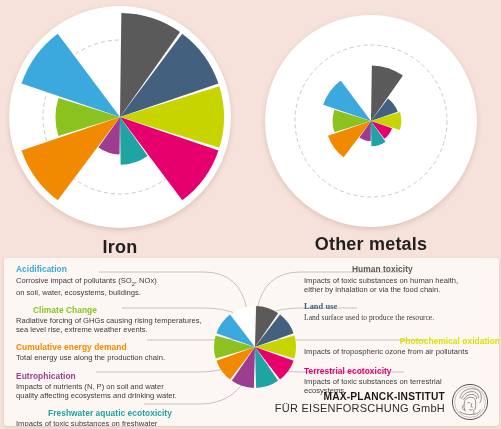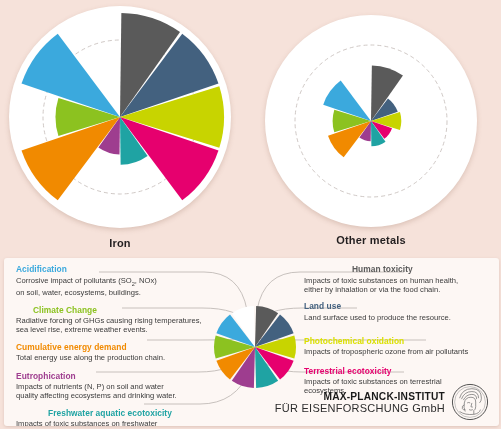--- a/index.html
+++ b/index.html
@@ -12,21 +12,21 @@
   }
   .stage { position:absolute; inset:0; }
 
   
   .charts {
     position:absolute; left:0; top:0; width:501px; height:256px;
     background:#f6e2da;
   }
   .chart-block { position:absolute; text-align:center; }
   .chart-caption {
-    font-size:11px; font-weight:700; color:#231f20;
+    font-size:18px; font-weight:700; color:#231f20;
     letter-spacing:0.2px;
   }
   .disc {
     border-radius:50%;
     background:#ffffff;
     position:relative;
   }
   .disc.shadowed { box-shadow:0 2px 5px rgba(150,110,95,.28); }
 
   
@@ -176,29 +176,29 @@
     <div class="legend-col right">
 
       <div class="legend-item">
         <div class="legend-title" style="color:#5a5a5a;padding-left:48px;">Human toxicity</div>
         <div class="legend-desc">
           <span>Impacts of toxic substances on human health,</span><br>
           <span>either by inhalation or via the food chain.</span>
         </div>
       </div>
 
-      <div class="legend-item" style="margin-top:4px;">
+      <div class="legend-item" style="margin-top:4px;font-family:Liberation Serif, serif;">
         <div class="legend-title" style="color:#43617f;">Land use</div>
         <div class="legend-desc">
           <span>Land surface used to produce the resource.</span>
         </div>
       </div>
 
       <div class="legend-item" style="margin-top:14px;">
-        <div class="legend-title" style="color:#dbe000;">Photochemical oxidation</div>
+        <div class="legend-title" style="color:#dbe000;text-align:right;">Photochemical oxidation</div>
         <div class="legend-desc">
           <span>Impacts of tropospheric ozone from air pollutants</span><br>
         </div>
       </div>
 
       <div class="legend-item" style="margin-top:9px;">
         <div class="legend-title" style="color:#e6006e;">Terrestrial ecotoxicity</div>
         <div class="legend-desc">
           <span>Impacts of toxic substances on terrestrial</span><br>
           <span>ecosystems.</span>

